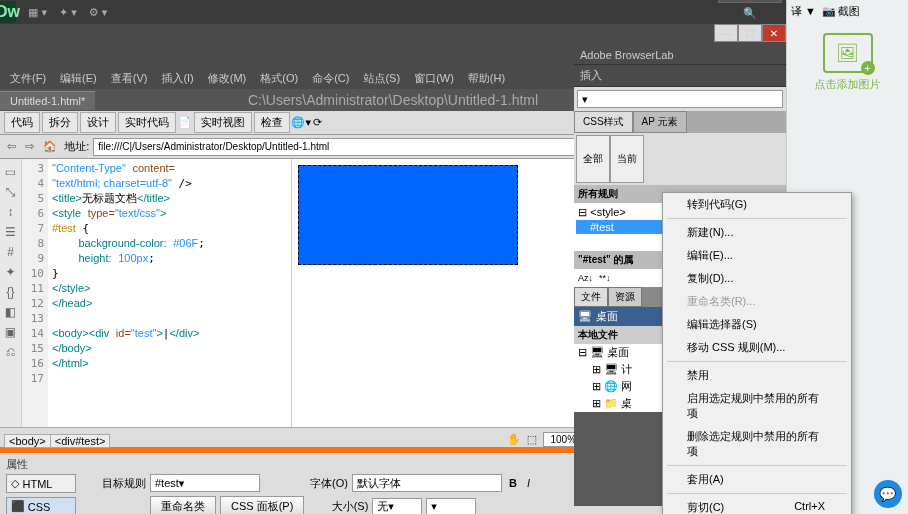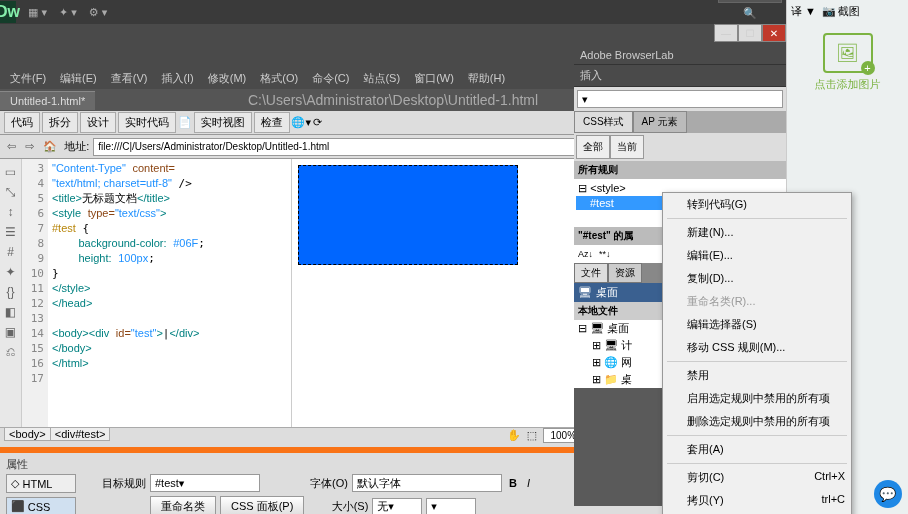--- a/index.html
+++ b/index.html
@@ -26,21 +26,21 @@
 .addr-input { flex:1; height:18px; border:1px solid #999; background:#fff; padding:0 4px; font-size:10px; }
 .main-area { height:268px; display:flex; background:#fff; }
 .gutter { width:22px; background:#e8e8e8; border-right:1px solid #ccc; display:flex; flex-direction:column; gap:6px; padding-top:6px; align-items:center; }
 .gutter span { color:#666; cursor:pointer; font-size:12px; }
 .code-pane { width:270px; display:flex; border-right:1px solid #ccc; overflow:hidden; }
 .line-nums { width:26px; background:#f0f0f0; text-align:right; padding:2px 4px 0 0; color:#888; font-family:Consolas,monospace; font-size:11px; line-height:15px; }
 .code-text { flex:1; padding:2px 4px; font-family:Consolas,monospace; font-size:11px; line-height:15px; white-space:pre; overflow:hidden; }
 .c-attr { color:#8b4513; } .c-str { color:#1e90ff; } .c-tag { color:#008080; } .c-sel { color:#b8860b; } .c-prop { color:#008080; } .c-val { color:#1e90ff; }
 .design-pane { flex:1; background:#fff; position:relative; padding:6px; }
 .blue-box { width:220px; height:100px; background:#06F; border:1px dashed #000; }
-.status-row { height:20px; background:#ddd; border-top:1px solid #aaa; display:flex; align-items:flex-start; font-size:10px; }
+.status-row { height:20px; background:#ddd; border-top:1px solid #aaa; display:flex; align-items:flex-end; font-size:10px; }
 .bread { padding:0 4px; }
 .bread span { border:1px solid #aaa; padding:0 4px; background:#eee; margin-right:-1px; }
 .status-right { margin-left:auto; display:flex; gap:6px; padding-right:6px; align-items:center; }
 .zoom-input { width:40px; height:15px; border:1px solid #999; font-size:10px; text-align:center; }
 .props { height:108px; background:#ddd; border-top:6px solid #f97316; padding:2px 6px; }
 .props-title { color:#333; padding:2px 0; }
 .props-body { display:flex; gap:10px; }
 .props-left { width:70px; display:flex; flex-direction:column; gap:4px; }
 .mode-btn { border:1px solid #999; padding:2px 4px; background:#eee; display:flex; align-items:center; gap:3px; }
 .mode-btn.active { background:#d0e0f0; }
@@ -50,33 +50,33 @@
 .sel { border:1px solid #999; background:#fff; height:18px; padding:0 4px; display:flex; align-items:center; }
 .btn2 { border:1px solid #999; background:linear-gradient(#fff,#ddd); padding:2px 10px; }
 .right-panels { position:absolute; right:0; top:46px; width:212px; height:460px; background:#5a5a5a; }
 .panel-hdr { background:#4a4a4a; color:#ccc; padding:3px 6px; display:flex; align-items:center; border-bottom:1px solid #333; }
 .panel-body { background:#ddd; }
 .insert-row { padding:3px; }
 .css-tabs { display:flex; background:#aaa; }
 .css-tab { padding:3px 8px; background:#ddd; border:1px solid #888; font-size:10px; }
 .css-tab.inactive { background:#bbb; }
 .sub-btns { display:flex; padding:2px; gap:0; }
-.sub-btn { border:1px solid #999; padding:4px 6px; background:#eee; font-size:10px; }
+.sub-btn { border:1px solid #999; padding:16px 6px; background:#eee; font-size:10px; }
 .rule-hdr { background:#bbb; padding:2px 4px; font-weight:bold; font-size:10px; }
 .rule-tree { background:#fff; padding:2px; font-size:10px; height:48px; }
 .tree-row { padding:1px 2px; }
 .tree-sel { background:#3399ff; color:#fff; padding:1px 14px; }
 .files-tabs { display:flex; background:#888; }
 .file-tab2 { padding:2px 6px; background:#ccc; border:1px solid #777; font-size:10px; }
 .file-tab2.active { background:#ddd; }
 .files-body { background:#fff; font-size:10px; }
 .files-hdr { background:#3a6090; color:#fff; padding:2px 4px; display:flex; align-items:center; gap:4px; }
 .file-row { padding:1px 4px; display:flex; align-items:center; gap:3px; }
 .ctx-menu { position:absolute; left:662px; top:192px; width:190px; background:#f0f0f0; border:1px solid #999; box-shadow:2px 2px 6px rgba(0,0,0,.3); z-index:100; }
-.ctx-item { padding:4px 6px 4px 24px; display:flex; justify-content:space-between; font-size:11px; cursor:pointer; }
+.ctx-item { padding:4px 26px 4px 24px; display:flex; justify-content:space-between; font-size:11px; cursor:pointer; }
 .ctx-item.disabled { color:#999; }
 .ctx-sep { height:1px; background:#ccc; margin:2px 4px; }
 .side-strip { position:absolute; right:0; top:0; width:122px; height:514px; background:#ecf0f0; border-left:1px solid #ccc; }
 .strip-top { padding:4px; display:flex; gap:6px; font-size:10px; }
 .strip-item { display:flex; align-items:center; gap:2px; }
 .add-img { margin:10px auto; width:80px; text-align:center; }
 .add-img-box { width:50px; height:40px; border:2px solid #7cb342; border-radius:4px; margin:0 auto 4px; display:flex; align-items:center; justify-content:center; position:relative; }
 .add-img-box::after { content:"+"; position:absolute; right:-4px; bottom:-4px; background:#7cb342; color:#fff; width:14px; height:14px; border-radius:50%; font-size:11px; line-height:14px; }
 .img-glyph { font-size:18px; color:#7cb342; }
 .add-img-txt { color:#7cb342; font-size:11px; }

